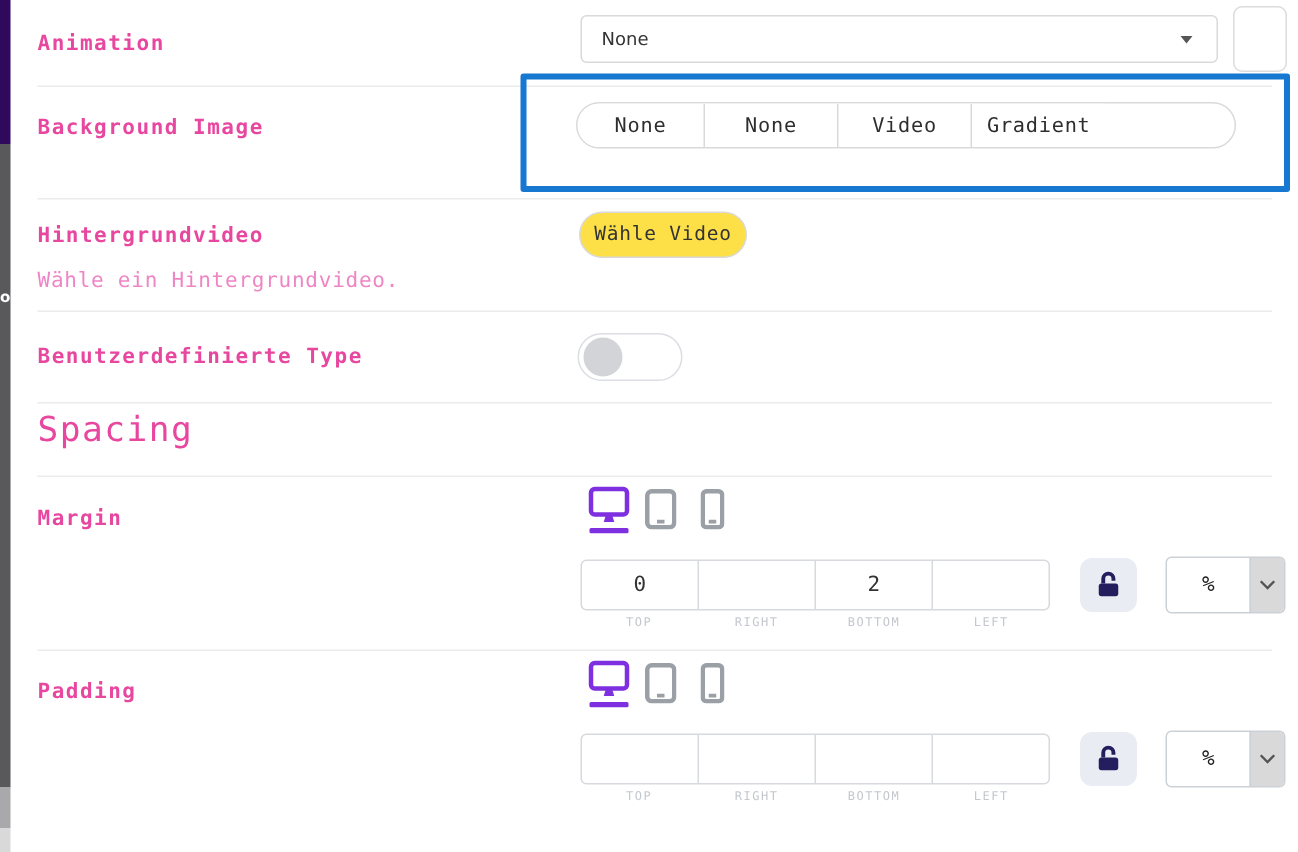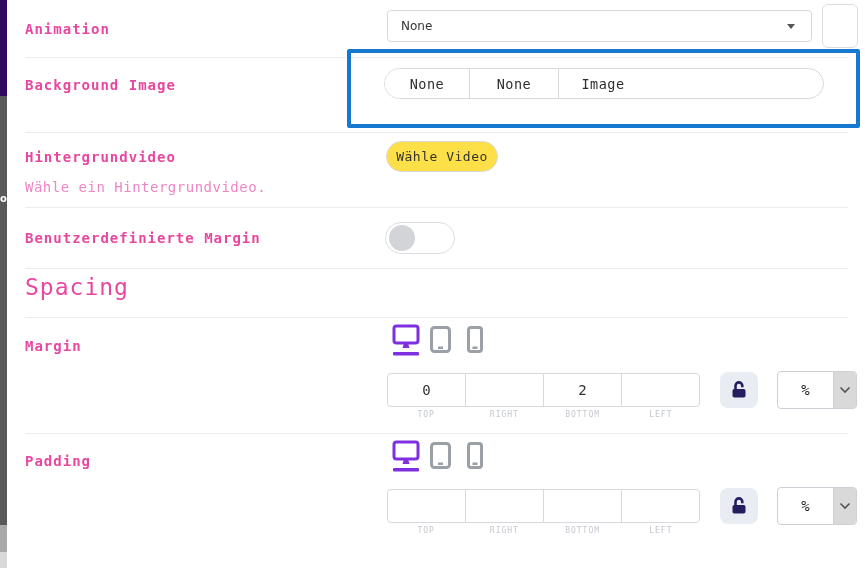--- a/index.html
+++ b/index.html
@@ -104,28 +104,29 @@
   <span class="val">None</span>
   <span class="caret"></span>
 </div>
 <div class="abs corner-box"></div>
 
 <div class="abs lbl" style="top:77px">Background Image</div>
 <div class="abs bluebox"></div>
 <div class="abs seg-group">
   <button class="seg w0">None</button>
   <button class="seg w1">None</button>
-  <button class="seg w2">Image</button>
+  <button class="seg w2">Video</button>
+  <button class="seg w4">Gradient</button>
 </div>
 
 <div class="abs lbl" style="top:149px">Hintergrundvideo</div>
 <button class="abs pill-btn">Wähle Video</button>
 <div class="abs desc" style="top:179px">Wähle ein Hintergrundvideo.</div>
 
-<div class="abs lbl" style="top:230px">Benutzerdefinierte Margin</div>
+<div class="abs lbl" style="top:230px">Benutzerdefinierte Type</div>
 <div class="abs toggle">
   <span class="knob"></span>
 </div>
 
 <div class="abs h2" style="top:274px">Spacing</div>
 
 <div class="abs lbl" style="top:338px">Margin</div>
 <svg class="abs dev dev-desktop" style="left:392px;top:324px" width="28" height="34" viewBox="0 0 28 34">
   <rect x="2" y="2" width="24" height="17" rx="2.5" fill="none" stroke="currentColor" stroke-width="3"></rect>
   <path d="M12 19 L10.5 24 H17.5 L16 19 Z" fill="currentColor"></path>

